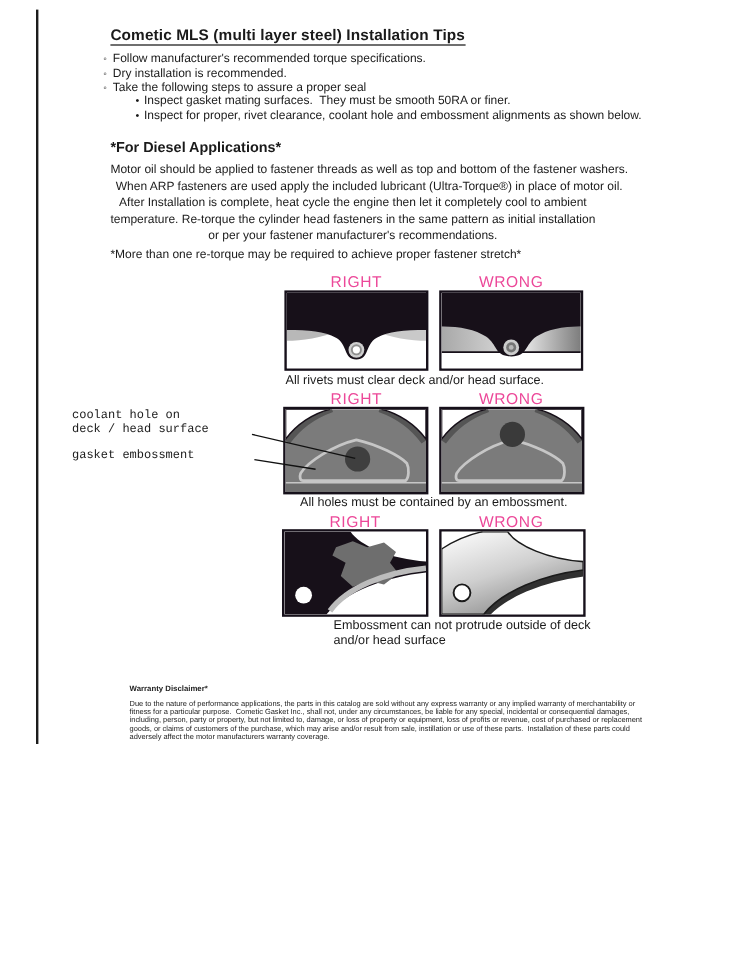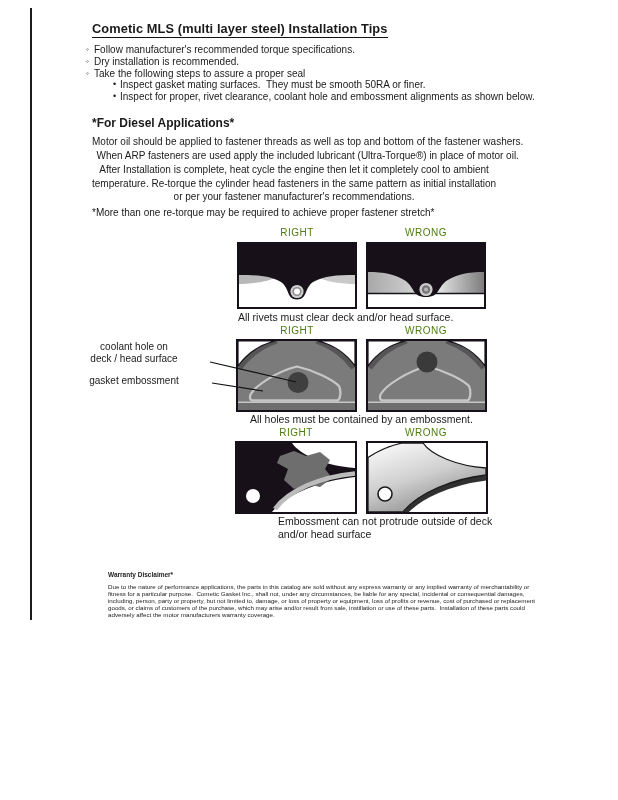--- a/index.html
+++ b/index.html
@@ -17,26 +17,26 @@
   .tips { position:absolute; left:86px; top:44px; font-size:10px; }
   .tip { display:flex; align-items:flex-start; height:11.8px; white-space:pre; }
   .tip .m { width:8px; font-size:8.5px; line-height:11px; }
   .tip.sub { margin-left:27px; }
   .tip.sub .m { width:7px; font-size:9px; }
 
   .h-diesel { position:absolute; left:92px; top:116px; font-size:12px; font-weight:bold; white-space:pre; }
   .para { position:absolute; left:92px; font-size:10px; line-height:13.5px; white-space:pre;text-align:center; }
   .p1 { top:135px; } .p2 { top:163px; } .note { top:206px; }
 
-  .dg-label { position:absolute; width:120px; text-align:center; font-size:10px; letter-spacing:0.5px; color:#4d7c0f; }
+  .dg-label { position:absolute; width:120px; text-align:center; font-size:13px; letter-spacing:0.5px; color:#ec4899; }
   .panel { position:absolute; border:2px solid #16101a; background:#fff; }
   .panel svg { display:block; width:100%; height:100%; }
   .caption { position:absolute; font-size:10.5px; white-space:pre; line-height:13px; }
 
-  .co-label { position:absolute; left:60px; width:148px; text-align:center; font-size:10px; line-height:11.5px; white-space:pre; }
+  .co-label { position:absolute; left:60px; width:148px; text-align:left; font-size:10px; line-height:11.5px; white-space:pre;font-family:Liberation Mono, monospace; }
   .callout-svg { position:absolute; left:0; top:330px; width:618px; height:110px; pointer-events:none; }
 
   .disclaimer { position:absolute; left:108px; top:572px; width:412px; font-size:6.2px; line-height:6.9px; color:#222; }
   .d-h { font-weight:bold; font-size:6.5px; margin:0 0 5.5px 0; white-space:pre; }
   .d-p { margin:0 0 5.8px 0; white-space:pre; }
 
   .page-code { position:absolute; left:388px; top:755px; font-size:10px; letter-spacing:0.4px; color:#1d4ed8; white-space:pre; }
 </style>
 </head>
 <body>

